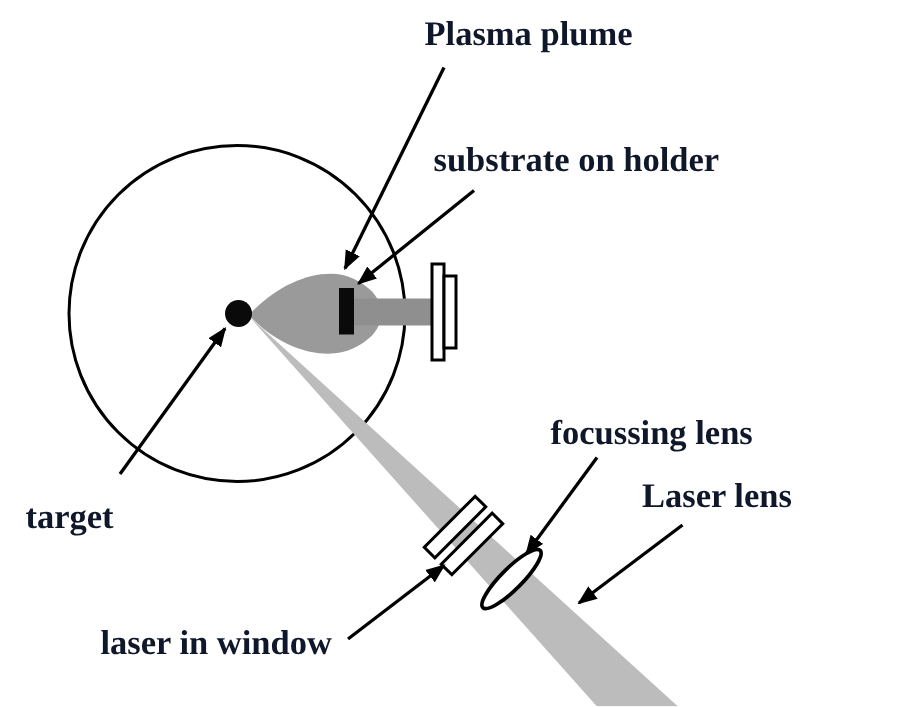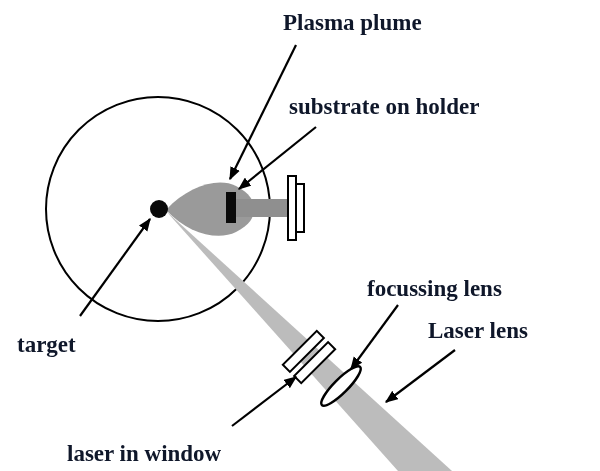--- a/index.html
+++ b/index.html
@@ -19,21 +19,21 @@
     color:#0f172a;
     white-space:nowrap;
     user-select:none;
     font-family:Liberation Serif, serif;
   }
   .lbl-plume    {left:283px;top:11px;}
   .lbl-substrate{left:289px;top:95px;text-align:center;}
   .lbl-target   {left:17px; top:320px;margin-top:13px;}
   .lbl-lens     {left:367px;top:277px;}
   .lbl-beam     {left:428px;top:319px;}
-  .lbl-window   {left:67px; top:442px;}
+  .lbl-window   {left:67px; top:417px;}
 </style>
 </head>
 <body>
 
 <div class="canvas">
 
   <svg width="600" height="471" viewBox="0 0 600 471">
     <defs>
       <marker id="arrowhead" viewBox="0 0 10 8" refX="9" refY="4" markerWidth="13" markerHeight="11" markerUnits="userSpaceOnUse" orient="auto">
         <polygon points="0 0, 10 4, 0 8" fill="#000000"></polygon>

